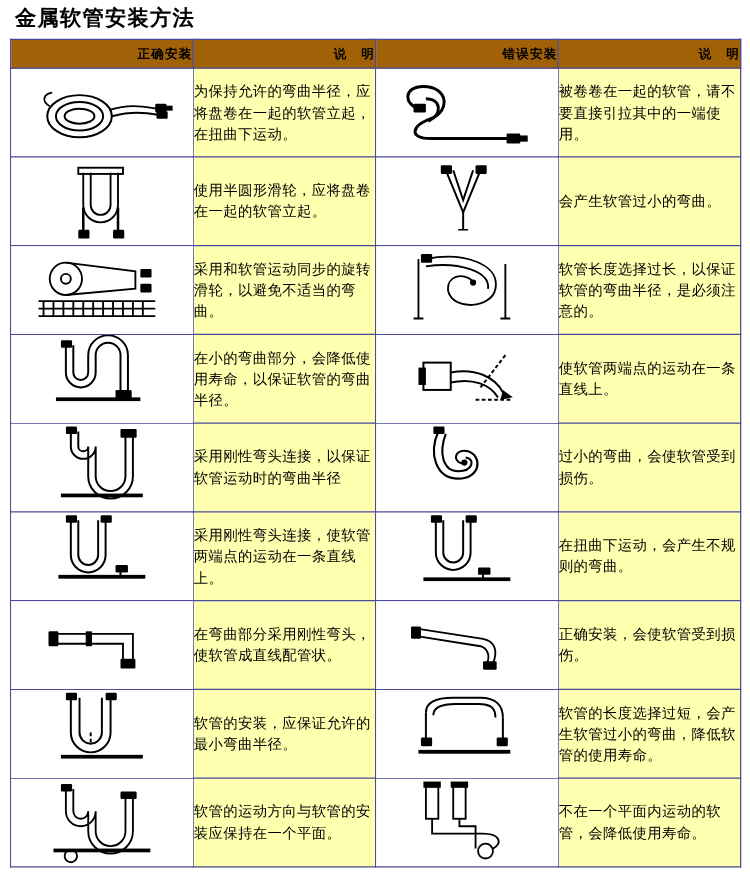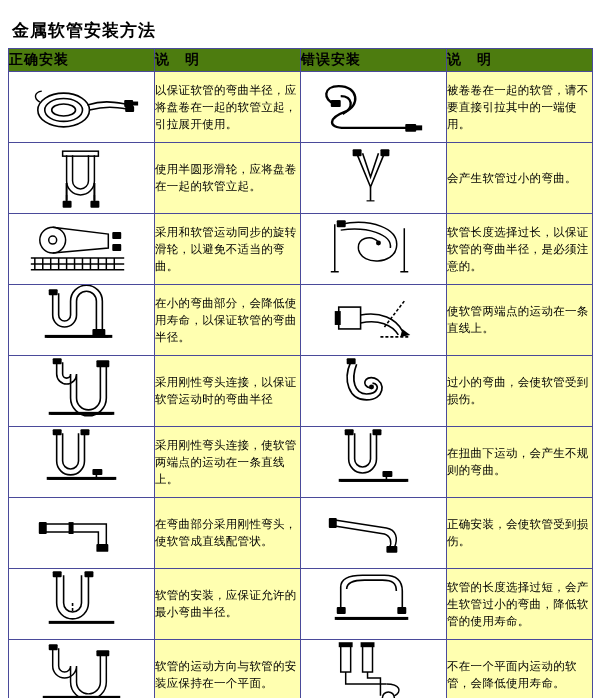--- a/index.html
+++ b/index.html
@@ -12,22 +12,21 @@
     height: 698px;
     font-family: "DejaVu Sans", "Liberation Sans", sans-serif;
     color: #000000;
     overflow: hidden;
   }
   .page {
     width: 600px;
     height: 698px;
     position: relative;
     box-sizing: border-box;
-    padding: 19px 8px 0 8px;
-    font-family: Liberation Mono, monospace;
+    padding: 2px 8px 0 8px;
   }
   .doc-title {
     font-size: 17px;
     font-weight: bold;
     letter-spacing: 1px;
     line-height: 22px;
     padding: 2px 0 5px 4px;
     color: #000;
   }
   table.hose-table {
@@ -35,26 +34,26 @@
     width: 584px;
     table-layout: fixed;
     border: 1px solid #3a3a8c;
   }
   table.hose-table td, table.hose-table th {
     border: 1px solid #4a4a9a;
     padding: 0;
     vertical-align: middle;
   }
   thead th {
-    background: #4d7c0f;
+    background: #a16207;
     color: #000;
-    font-size: 14px;
+    font-size: 10px;
     font-weight: bold;
     height: 22px;
-    text-align: left;
+    text-align: right;
     letter-spacing: 1px;
   }
   .col-img { width: 146px; }
   .col-txt { width: 146px; }
   td.img-cell {
     background: #ffffff;
     text-align: center;
     position: relative;
     height: 70px;
   }
@@ -115,21 +114,21 @@
               <path d="M81 38 C 97 34, 107 35, 119 37"></path>
             </g>
             <g fill="#000">
               <rect x="116" y="28" width="9" height="7" rx="1"></rect>
               <rect x="117" y="34" width="9" height="6" rx="1"></rect>
               <rect x="124" y="29.5" width="6" height="4"></rect>
             </g>
             <path d="M31 30 C 24 26, 26 20, 33 19" fill="none" stroke="#000" stroke-width="1.4"></path>
           </svg>
         </td>
-        <td class="txt-cell">以保证软管的弯曲半径，应将盘卷在一起的软管立起，引拉展开使用。</td>
+        <td class="txt-cell">为保持允许的弯曲半径，应将盘卷在一起的软管立起，在扭曲下运动。</td>
         <td class="img-cell">
           <span class="sr-only">coiled-hose-pulled-one-end</span>
           <svg class="fig" viewBox="0 0 146 70" xmlns="http://www.w3.org/2000/svg">
             <g fill="none" stroke="#000" stroke-width="2.4">
               <path d="M34 32 C 22 28, 22 14, 38 14 C 58 14, 60 34, 44 40 C 28 46, 26 56, 44 56 L 108 56"></path>
               <path d="M40 24 C 52 24, 54 36, 42 42"></path>
             </g>
             <g fill="#000">
               <rect x="105" y="52" width="11" height="8" rx="1"></rect>
               <rect x="115" y="53.5" width="7" height="5"></rect>

